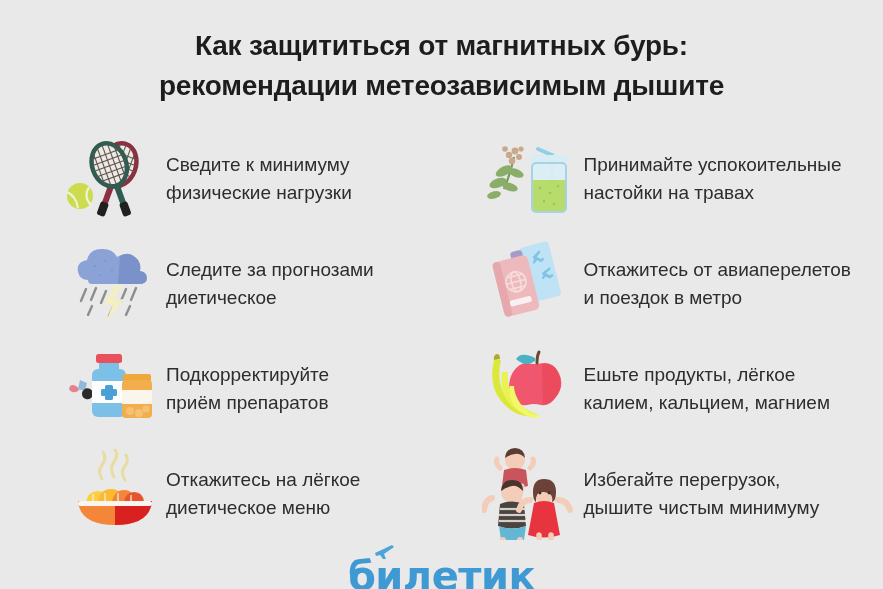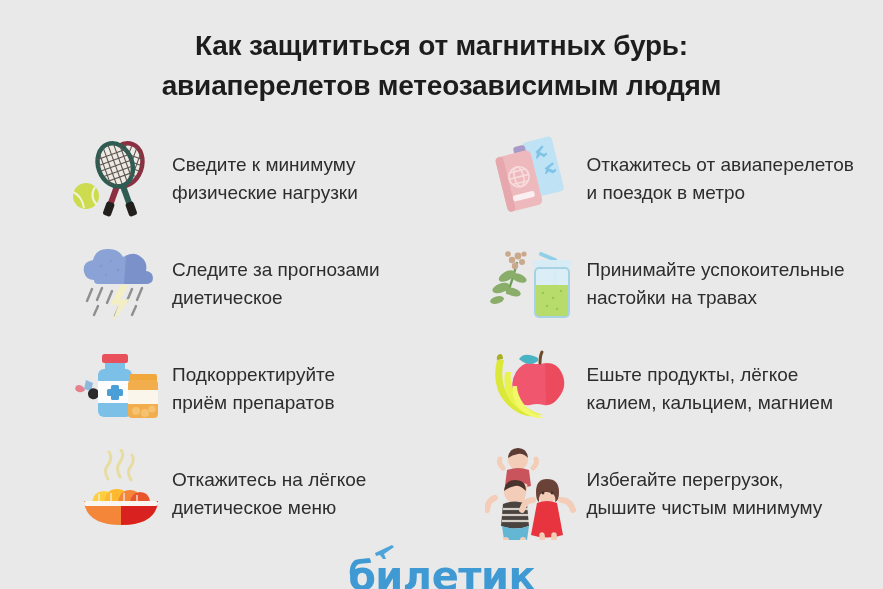--- a/index.html
+++ b/index.html
@@ -47,21 +47,21 @@
     top: 126px;
     left: 0;
     width: 883px;
     display: flex;
   }
   .col {
     width: 441px;
     display: flex;
     flex-direction: column;
   }
-  .col-left  { padding-left: 48px; margin-left: 20px; }
+  .col-left  { padding-left: 62px; }
   .col-right { padding-left: 14px; }
 
   .tip {
     display: flex;
     align-items: center;
     height: 105px;
   }
   .tip-icon {
     width: 104px;
     min-width: 104px;
@@ -119,21 +119,21 @@
     color: #4ca4d8;
   }
 </style>
 </head>
 <body>
 
 <div class="poster">
 
   <div class="title-block">
     <div class="title-line">Как защититься от магнитных бурь:</div>
-    <div class="title-line">авиаперелетов метеозависимым людям</div>
+    <div class="title-line">рекомендации метеозависимым дышите</div>
   </div>
 
   <div class="columns">
 
     <div class="col col-left">
 
       <div class="tip">
         <div class="tip-icon">
           <svg width="100" height="90" viewBox="0 0 100 90">
             <g transform="translate(50,44)">
@@ -296,52 +296,20 @@
           <span class="ln">диетическое меню</span>
         </div>
       </div>
     </div>
 
     <div class="col col-right">
 
       <div class="tip">
         <div class="tip-icon">
           <svg width="100" height="92" viewBox="0 0 100 92">
-            <g transform="translate(50,46) rotate(-14) translate(-50,-46)">
-
-              <rect x="46" y="8" width="30" height="56" rx="4" fill="#bfe2f4"></rect>
-              <g fill="#7fc4e6">
-                <path d="M57 20 l8 -5 l1 2 l-5 4 l4 3 l2 -1 l1 2 l-4 2 l-3 -3 l-4 3 l-1 -1 l2 -4 Z"></path>
-                <path d="M62 38 l9 -4 l1 2 l-6 3 l4 3 l2 -1 l1 2 l-4 2 l-4 -3 l-3 2 l-1 -1 l2 -3 Z"></path>
-              </g>
-
-              <rect x="36" y="10" width="12" height="52" rx="3" fill="#a79ac8"></rect>
-
-              <rect x="16" y="16" width="36" height="56" rx="5" fill="#eeb9bc"></rect>
-              <rect x="16" y="16" width="8" height="56" rx="4" fill="#e7a8ad"></rect>
-              <g fill="none" stroke="#f7dcdd" stroke-width="1.6">
-                <circle cx="35" cy="40" r="10"></circle>
-                <ellipse cx="35" cy="40" rx="4.6" ry="10"></ellipse>
-                <line x1="25" y1="40" x2="45" y2="40"></line>
-                <line x1="27" y1="34" x2="43" y2="34"></line>
-                <line x1="27" y1="46" x2="43" y2="46"></line>
-              </g>
-              <rect x="24" y="57" width="22" height="6" rx="2" fill="#fbf0f1"></rect>
-            </g>
-          </svg>
-        </div>
-        <div class="tip-text">
-          <span class="ln">Откажитесь от авиаперелетов</span>
-          <span class="ln">и поездок в метро</span>
-        </div>
-      </div>
-
-      <div class="tip">
-        <div class="tip-icon">
-          <svg width="100" height="92" viewBox="0 0 100 92">
 
             <g transform="translate(6,14)">
               <path d="M26 10 q-4 18 -10 32" fill="none" stroke="#6f9d55" stroke-width="2.2"></path>
               <g fill="#8aae6a">
                 <ellipse cx="16" cy="24" rx="9" ry="4.5" transform="rotate(-28 16 24)"></ellipse>
                 <ellipse cx="10" cy="36" rx="9" ry="4.5" transform="rotate(-20 10 36)"></ellipse>
                 <ellipse cx="28" cy="26" rx="8" ry="4" transform="rotate(22 28 26)"></ellipse>
                 <ellipse cx="22" cy="40" rx="8" ry="4" transform="rotate(18 22 40)"></ellipse>
                 <ellipse cx="6" cy="48" rx="7" ry="3.6" transform="rotate(-14 6 48)"></ellipse>
               </g>
@@ -368,20 +336,52 @@
                   <circle cx="62" cy="68" r="1.2"></circle>
                 <circle cx="72" cy="71" r="1.2"></circle>
               </g>
               <rect x="50" y="30" width="34" height="49" rx="4" fill="none" stroke="#a6d2e4" stroke-width="2"></rect>
             </g>
           </svg>
         </div>
         <div class="tip-text">
           <span class="ln">Принимайте успокоительные</span>
           <span class="ln">настойки на травах</span>
+        </div>
+      </div>
+
+      <div class="tip">
+        <div class="tip-icon">
+          <svg width="100" height="92" viewBox="0 0 100 92">
+            <g transform="translate(50,46) rotate(-14) translate(-50,-46)">
+
+              <rect x="46" y="8" width="30" height="56" rx="4" fill="#bfe2f4"></rect>
+              <g fill="#7fc4e6">
+                <path d="M57 20 l8 -5 l1 2 l-5 4 l4 3 l2 -1 l1 2 l-4 2 l-3 -3 l-4 3 l-1 -1 l2 -4 Z"></path>
+                <path d="M62 38 l9 -4 l1 2 l-6 3 l4 3 l2 -1 l1 2 l-4 2 l-4 -3 l-3 2 l-1 -1 l2 -3 Z"></path>
+              </g>
+
+              <rect x="36" y="10" width="12" height="52" rx="3" fill="#a79ac8"></rect>
+
+              <rect x="16" y="16" width="36" height="56" rx="5" fill="#eeb9bc"></rect>
+              <rect x="16" y="16" width="8" height="56" rx="4" fill="#e7a8ad"></rect>
+              <g fill="none" stroke="#f7dcdd" stroke-width="1.6">
+                <circle cx="35" cy="40" r="10"></circle>
+                <ellipse cx="35" cy="40" rx="4.6" ry="10"></ellipse>
+                <line x1="25" y1="40" x2="45" y2="40"></line>
+                <line x1="27" y1="34" x2="43" y2="34"></line>
+                <line x1="27" y1="46" x2="43" y2="46"></line>
+              </g>
+              <rect x="24" y="57" width="22" height="6" rx="2" fill="#fbf0f1"></rect>
+            </g>
+          </svg>
+        </div>
+        <div class="tip-text">
+          <span class="ln">Откажитесь от авиаперелетов</span>
+          <span class="ln">и поездок в метро</span>
         </div>
       </div>
 
       <div class="tip">
         <div class="tip-icon">
           <svg width="100" height="90" viewBox="0 0 100 90">
 
             <g transform="translate(56,42)">
               <path d="M0 -22 q14 -4 20 8 q7 13 -2 25 q-7 10 -15 8 q-4 -1 -7 -1
                        q-3 0 -7 1 q-9 2 -15 -9 q-6 -12 1 -24 q8 -12 19 -8 Z" fill="#f0576e"></path>

